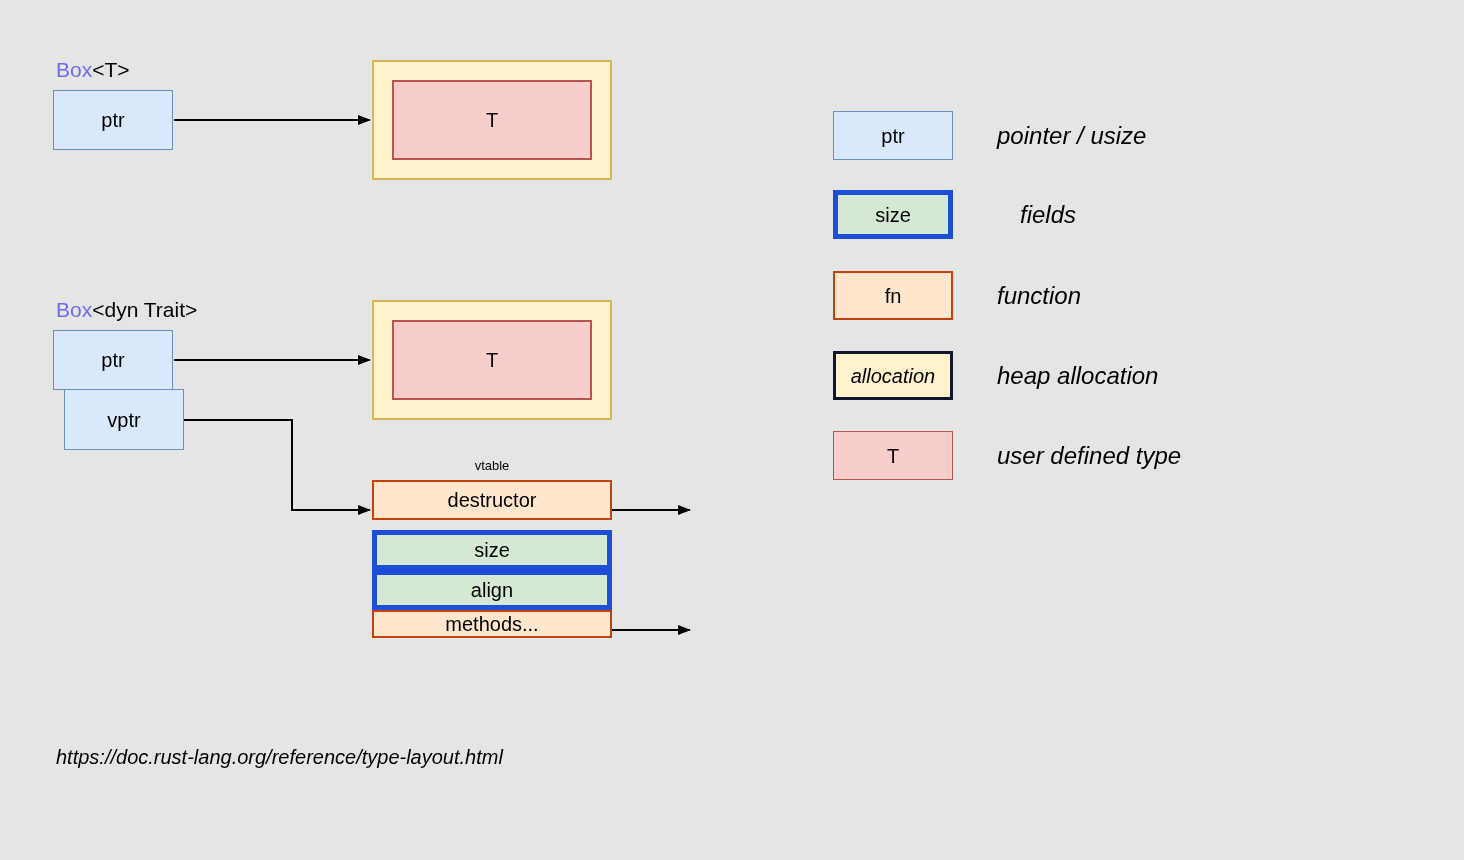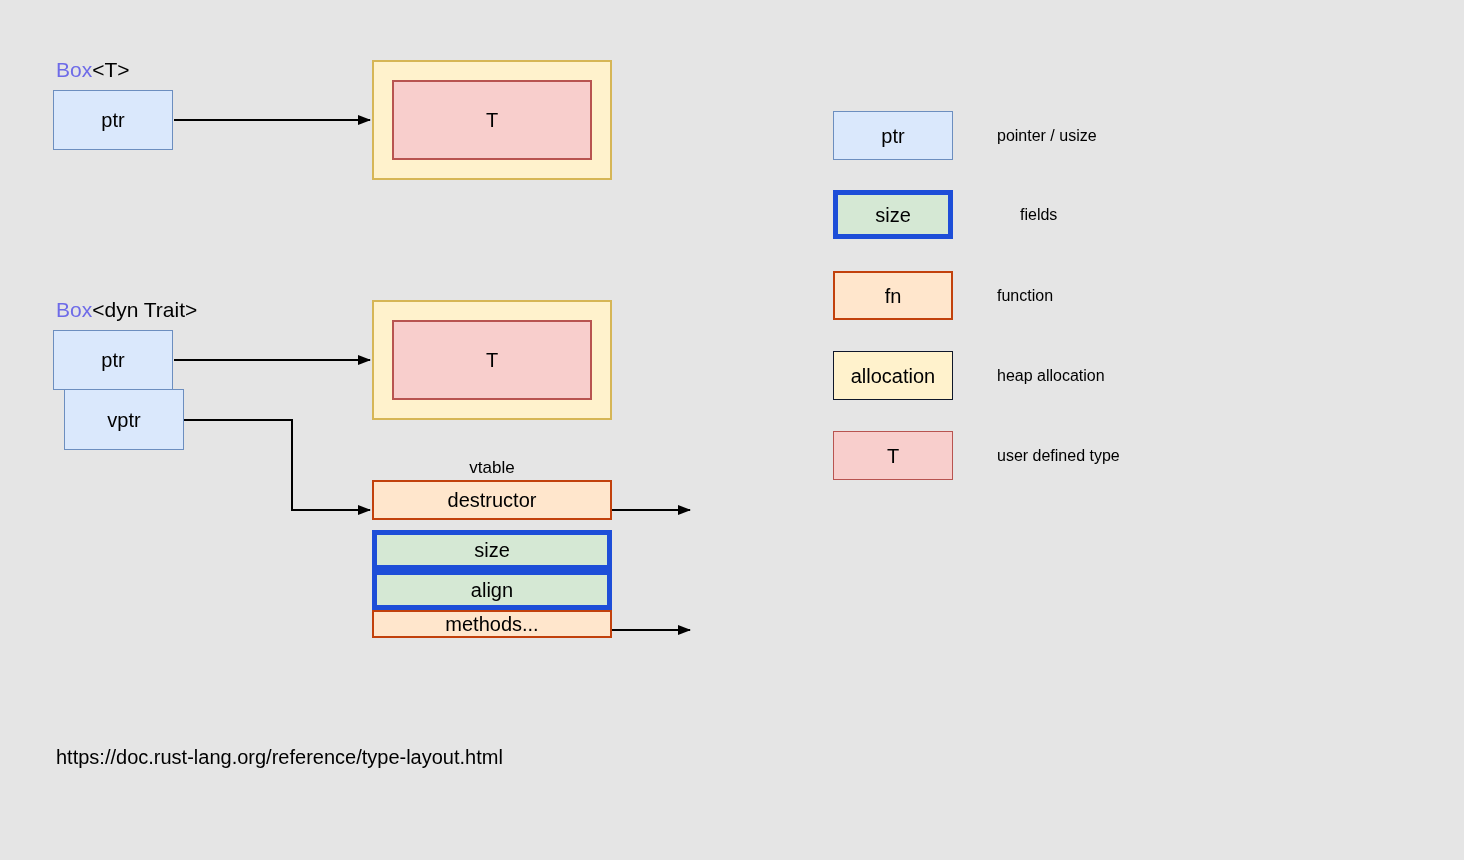--- a/index.html
+++ b/index.html
@@ -24,40 +24,41 @@
     justify-content: center;
     font-size: 20px;
     line-height: 1;
   }
 
   .blue   { background: #DAE8FC; border: 1px solid #6C8EBF; }
   .green  { background: #D5E8D4; border: 5px solid #1d4ed8; }
   .orange { background: #FFE6CC; border: 2px solid #c2410c; }
   .yellow { background: #FFF2CC; border: 2px solid #D6B656; }
   .red    { background: #F8CECC; border: 2px solid #B85450; }
-  .swatch-yellow { background: #FFF2CC; border: 1px solid #0f172a; }
+  .swatch-yellow { background: #FFF2CC; border: 3px solid #0f172a; font-style: italic; }
   .swatch-red    { background: #F8CECC; border: 1px solid #B85450; }
 
   .diagram-title {
     font-size: 21px;
     white-space: nowrap;
   }
   .diagram-title .kw { color: #6E6BE8; }
 
   .vtable-title {
     width: 240px;
     text-align: center;
-    font-size: 17px;
+    font-size: 13px;
   }
 
   .legend-desc {
     display: flex;
     align-items: center;
-    font-size: 16px;
+    font-size: 24px;
     white-space: nowrap;
+    font-style: italic;
   }
 
   .footer-url {
     font-size: 20px;
     white-space: nowrap;
   }
 
   svg.connectors {
     position: absolute;
     left: 0; top: 0;
@@ -152,15 +153,15 @@
     </div>
     <div class="abs legend-desc" style="left:997px; top:351px; height:49px;">heap allocation</div>
 
     <div class="abs cell swatch-red" style="left:833px; top:431px; width:120px; height:49px;">
       <span>T</span>
     </div>
     <div class="abs legend-desc" style="left:997px; top:431px; height:49px;">user defined type</div>
 
   </div>
 
-  <div class="abs footer-url" style="left:56px; top:746px;">https://doc.rust-lang.org/reference/type-layout.html</div>
+  <div class="abs footer-url" style="left:56px; top:746px;font-style:italic;">https://doc.rust-lang.org/reference/type-layout.html</div>
 
 </div>
 
 </body></html>

